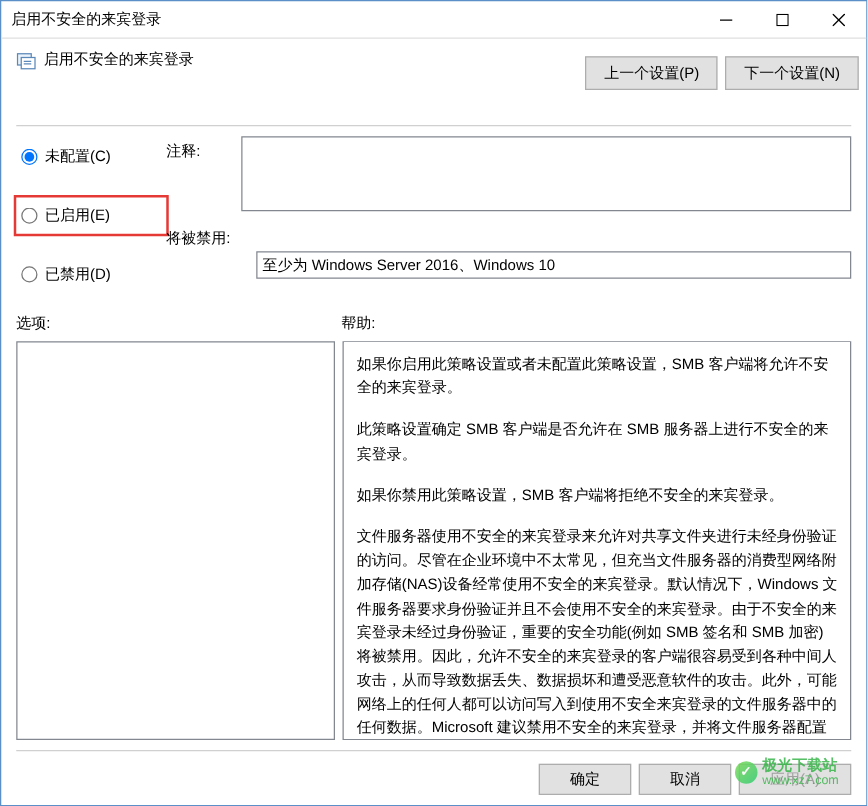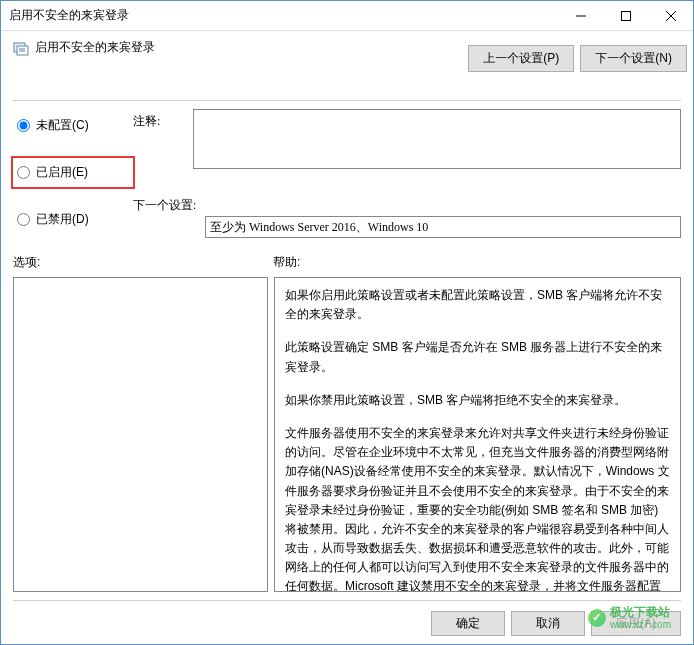--- a/index.html
+++ b/index.html
@@ -103,29 +103,29 @@
               <span>已启用(E)</span>
             </label>
           </div>
           <label class="radio-item">
             <input type="radio" name="cfg" style="">
             <span>已禁用(D)</span>
           </label>
         </div>
       </div>
 
-      <div style="flex:1;display:flex;flex-direction:column;gap:20px;font-family:Liberation Serif, serif;">
+      <div style="flex:1;display:flex;flex-direction:column;gap:6px;">
         <div style="display:flex;">
           <div class="label-col">注释:</div>
           <div class="field-col">
             <textarea class="textarea comment-area" style=""></textarea>
           </div>
         </div>
         <div style="display:flex;">
-          <div class="label-col" style="width:72px;">下一个设置:</div>
+          <div class="label-col" style="width:72px;">将被禁用:</div>
           <div class="field-col">
             <div class="textarea platform-area">至少为 Windows Server 2016、Windows 10</div>
           </div>
         </div>
       </div>
     </div>
 
     <div class="labels-row">
       <div class="opt-lbl">选项:</div>
       <div>帮助:</div>

